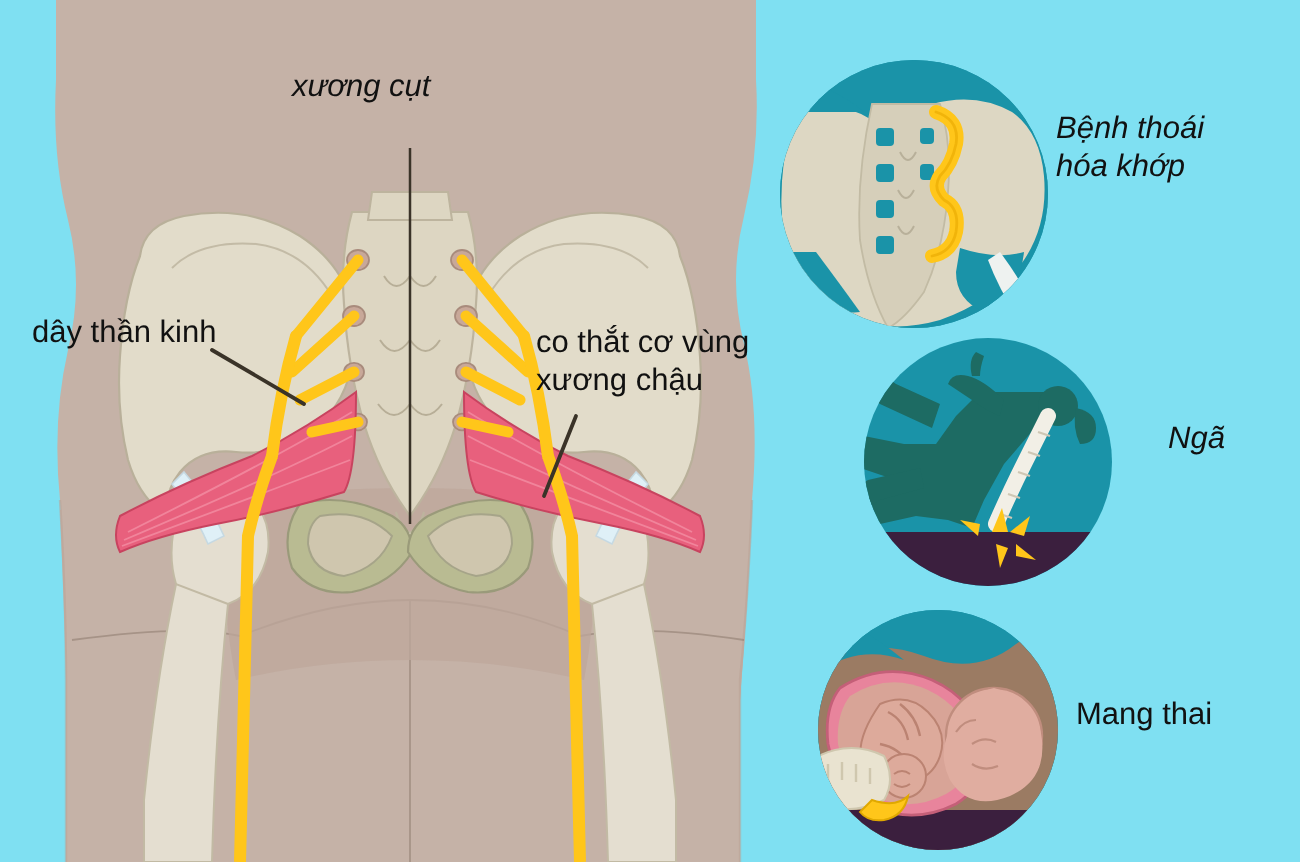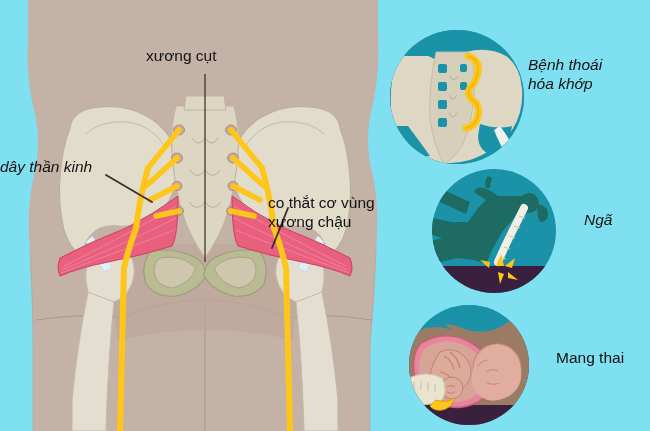--- a/index.html
+++ b/index.html
@@ -16,26 +16,26 @@
   .lbl{
     position:absolute;
     color:#111111;
     font-family:"Liberation Sans", sans-serif;
     font-size:15.5px;
     line-height:19px;
     letter-spacing:0px;
     white-space:pre-line;
     font-weight:400;
   }
-  #lbl-coccyx{ left:146px; top:46px; }
-  #lbl-nerve { left:0;  top:157px;font-style:italic; }
-  #lbl-spasm { left:268px; top:162px;margin-top:31px; }
+  #lbl-coccyx{ left:146px; top:34px;font-style:italic; }
+  #lbl-nerve { left:16px;  top:157px; }
+  #lbl-spasm { left:268px; top:162px; }
   #lbl-arthritis{ left:528px; top:55px;font-style:italic; }
   #lbl-fall  { left:584px; top:210px;font-style:italic; }
-  #lbl-preg  { left:556px; top:348px; }
+  #lbl-preg  { left:538px; top:348px; }
 </style>
 </head>
 <body>
 
 <div id="stage">
 <svg width="650" height="431" viewBox="0 0 650 431" xmlns="http://www.w3.org/2000/svg">
 
   <defs>
     <clipPath id="clipC1">
           <circle cx="457" cy="97" r="67"></circle>

